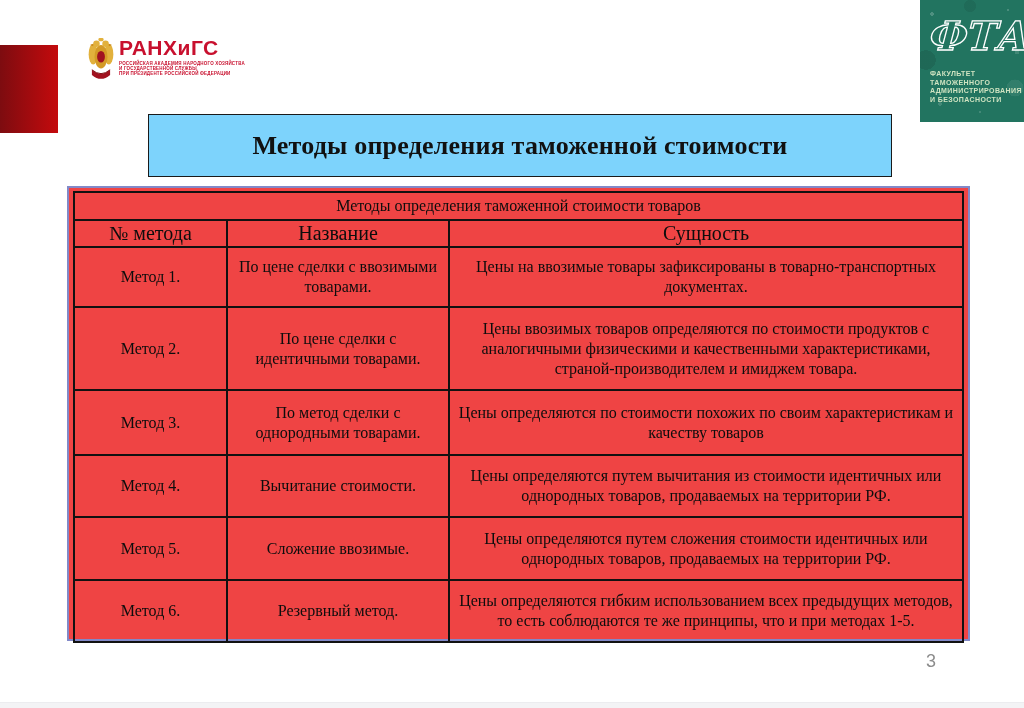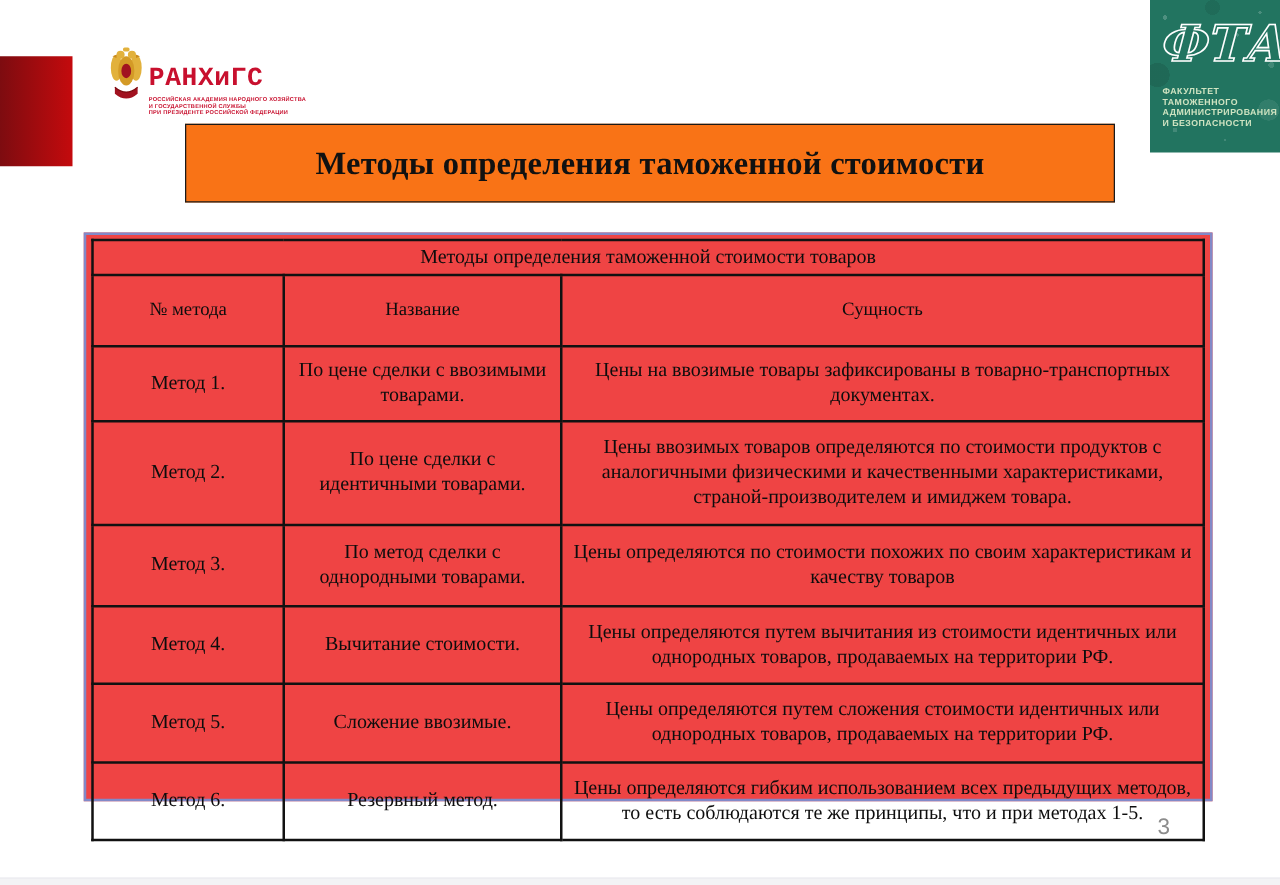--- a/index.html
+++ b/index.html
@@ -12,32 +12,32 @@
   .red-block{
     position:absolute;left:0;top:45px;width:58px;height:88px;
     background:linear-gradient(to right,#7d0c10,#c40a0d);
   }
 
   
   .ranepa{position:absolute;left:88px;top:37px;width:160px;height:50px;display:flex;}
   .ranepa-emblem{width:26px;height:46px;margin-right:5px;}
   .ranepa-text{display:flex;flex-direction:column;justify-content:flex-start;}
   .ranepa-wordmark{
-    font-family:Liberation Mono, monospace;
-    font-weight:bold;font-size:21px;line-height:22px;color:#c8102e;letter-spacing:.5px;margin-top:16px;
+    font-family:Liberation Sans, sans-serif;
+    font-weight:bold;font-size:21px;line-height:22px;color:#c8102e;letter-spacing:.5px;margin-top:0;
   }
   .ranepa-sub{
     font-family:"Liberation Sans","DejaVu Sans",sans-serif;
     font-size:4.5px;line-height:5px;color:#c8102e;font-weight:bold;letter-spacing:.2px;margin-top:2px;
   }
 
   
   .title-box{
-    position:absolute;left:148px;top:99px;width:742px;height:61px;
-    border:1.5px solid #1a1a1a;background:#f97316;
+    position:absolute;left:148px;top:114px;width:742px;height:61px;
+    border:1.5px solid #1a1a1a;background:#7dd3fc;
     display:flex;align-items:center;justify-content:center;
   }
   .title-box h1{
     margin:0;font-size:26px;font-weight:bold;letter-spacing:.2px;color:#111;
   }
 
   
   .ftab{
     position:absolute;right:0;top:0;width:104px;height:122px;
     background-color:#227460;
@@ -71,21 +71,21 @@
   }
   table.methods{
     width:100%;height:100%;border-collapse:collapse;table-layout:fixed;
     border:2px solid #111;
   }
   table.methods td{
     border:2px solid #111;text-align:center;vertical-align:middle;
     font-size:16px;line-height:1.25;padding:2px 6px;box-sizing:border-box;
   }
   td.caption-cell{font-size:18px;height:28px;padding:2px 0;}
-  tr.head-row td{height:20px;font-size:15px;padding:18px;text-align:center;}
+  tr.head-row td{height:20px;font-size:20px;padding:0;text-align:center;}
   col.c1{width:153px;} col.c2{width:222px;} col.c3{width:auto;}
   td.c-name{padding:2px 26px;}
   td.c-essence{padding:2px 20px;}
   tr.r1{height:60px;} tr.r2{height:83px;} tr.r3{height:65px;}
   tr.r4{height:62px;} tr.r5{height:63px;} tr.r6{height:62px;margin-left:16px;}
 
   
   .page-num{
     position:absolute;left:926px;top:651px;
     font-family:"Liberation Sans","DejaVu Sans",sans-serif;

